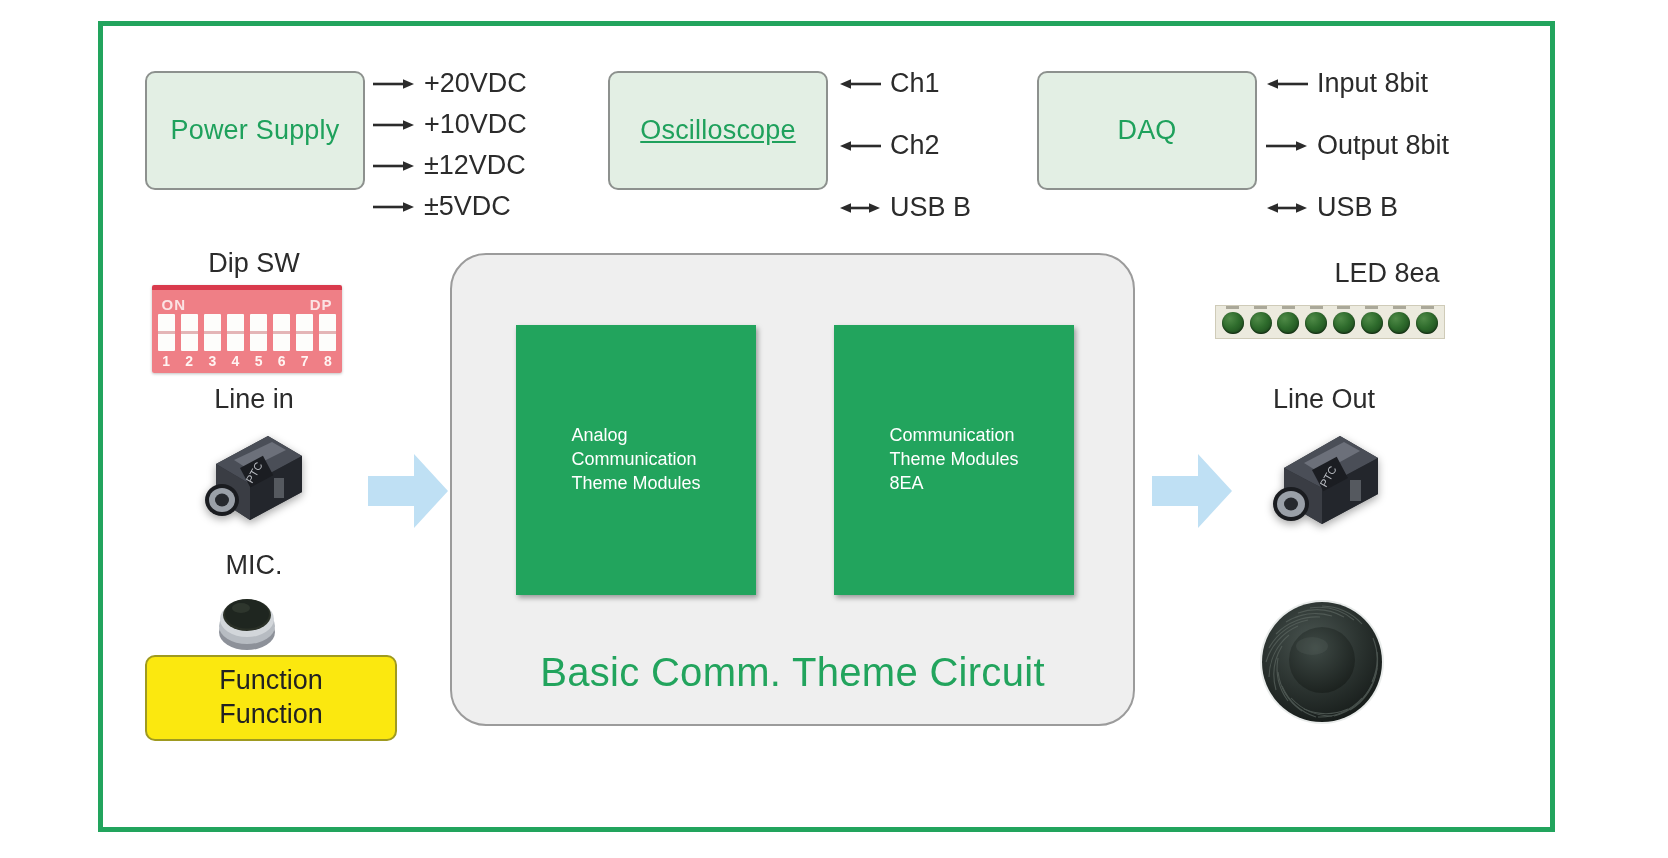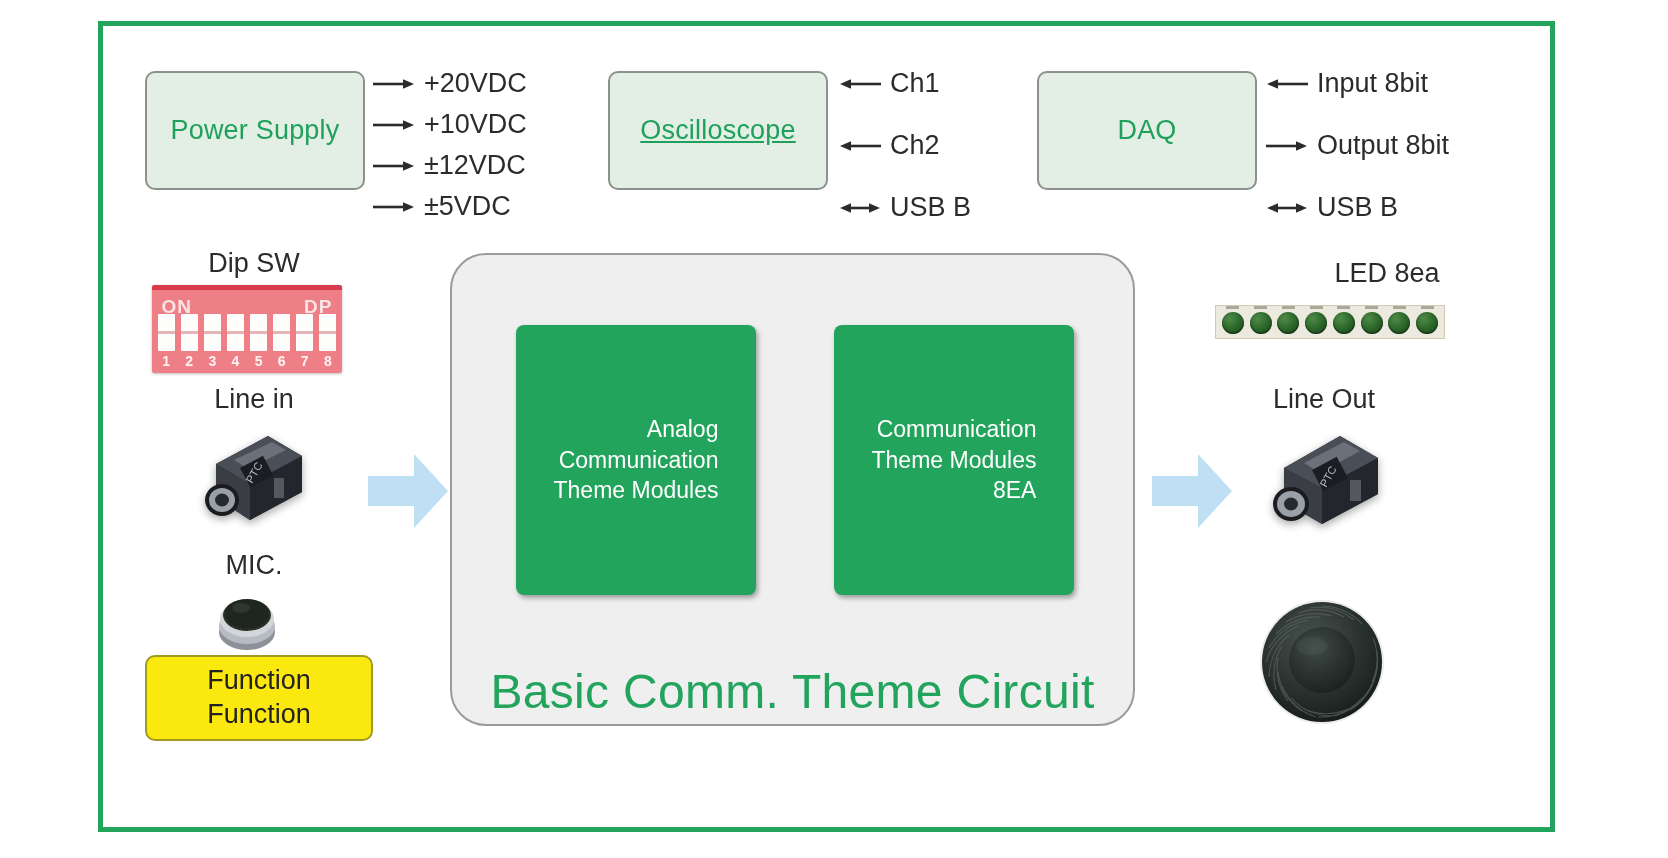--- a/index.html
+++ b/index.html
@@ -50,21 +50,21 @@
   
   .dipsw {
     position: absolute;
     background: linear-gradient(#d93a4c 0 6%, #ef7f86 6% 100%);
     border-radius: 2px;
     overflow: hidden;
     box-shadow: 0 1px 3px rgba(0,0,0,.25);
   }
   .dip-on, .dip-dp {
     position: absolute; top: 13%;
-    font-size: 19px; font-weight: bold; color: #fbe3e4;
+    font-size: 15px; font-weight: bold; color: #fbe3e4;
     letter-spacing: 1px;
   }
   .dip-on { left: 5%; }
   .dip-dp { right: 5%; padding-left: 12px; }
   .dip-switches {
     position: absolute; left: 3%; right: 3%; top: 33%; height: 42%;
     display: flex; justify-content: space-between;
   }
   .dip-sw-el {
     width: 9.5%; height: 100%;
@@ -124,34 +124,34 @@
   .panel {
     position: absolute;
     left: 450px; top: 253px; width: 685px; height: 473px;
     background: #efefef;
     border: 2px solid #9b9b9b;
     border-radius: 36px;
   }
   .module {
     position: absolute;
     background: #22a45d;
-    border-radius: 8px;
+    border-radius: 0;
     box-shadow: 2px 3px 5px rgba(0,0,0,.35);
     color: #fff;
     display: flex; align-items: center; justify-content: center;
-    text-align: right;
-    font-size: 23px; line-height: 1.32;
+    text-align: left;
+    font-size: 18px; line-height: 1.32;
     padding: 0 6px;
   }
   .panel-title {
     position: absolute;
-    left: 0; right: 0; top: 409px;
+    left: 0; right: 0; top: 395px;
     text-align: center;
     color: #22a45d;
-    font-size: 48px;
+    font-size: 40px;
     letter-spacing: .3px;
   }
 
   
   .flow-arrow { position: absolute; }
   .flow-arrow svg { display: block; }
 </style>
 </head>
 <body>
 
@@ -322,21 +322,21 @@
     <svg width="72" height="68" viewBox="0 0 72 68">
       <ellipse cx="36" cy="46" rx="28" ry="18" fill="#8d9199"></ellipse>
       <ellipse cx="36" cy="40" rx="28" ry="18" fill="#b7bcc2"></ellipse>
       <ellipse cx="36" cy="33" rx="27" ry="18" fill="#d2d6da"></ellipse>
       <ellipse cx="36" cy="29" rx="24" ry="16" fill="#2a3027"></ellipse>
       <ellipse cx="36" cy="28" rx="22" ry="14.5" fill="#1f2620"></ellipse>
       <ellipse cx="30" cy="22" rx="9" ry="5" fill="#3a4338" opacity=".55"></ellipse>
     </svg>
   </div>
 
-  <div class="fgen" style="left:145px; top:655px; width:228px; height:86px;">
+  <div class="fgen" style="left:145px; top:655px; width:252px; height:86px;">
     <span>Function</span>
     <span>Function</span>
   </div>
 
   <div class="flow-arrow" style="left:366px; top:450px;">
     <svg width="84" height="82" viewBox="0 0 84 82">
       <path d="M2 26 H48 V4 L82 41 L48 78 V56 H2 Z" fill="#bfe0f4"></path>
     </svg>
   </div>
 

